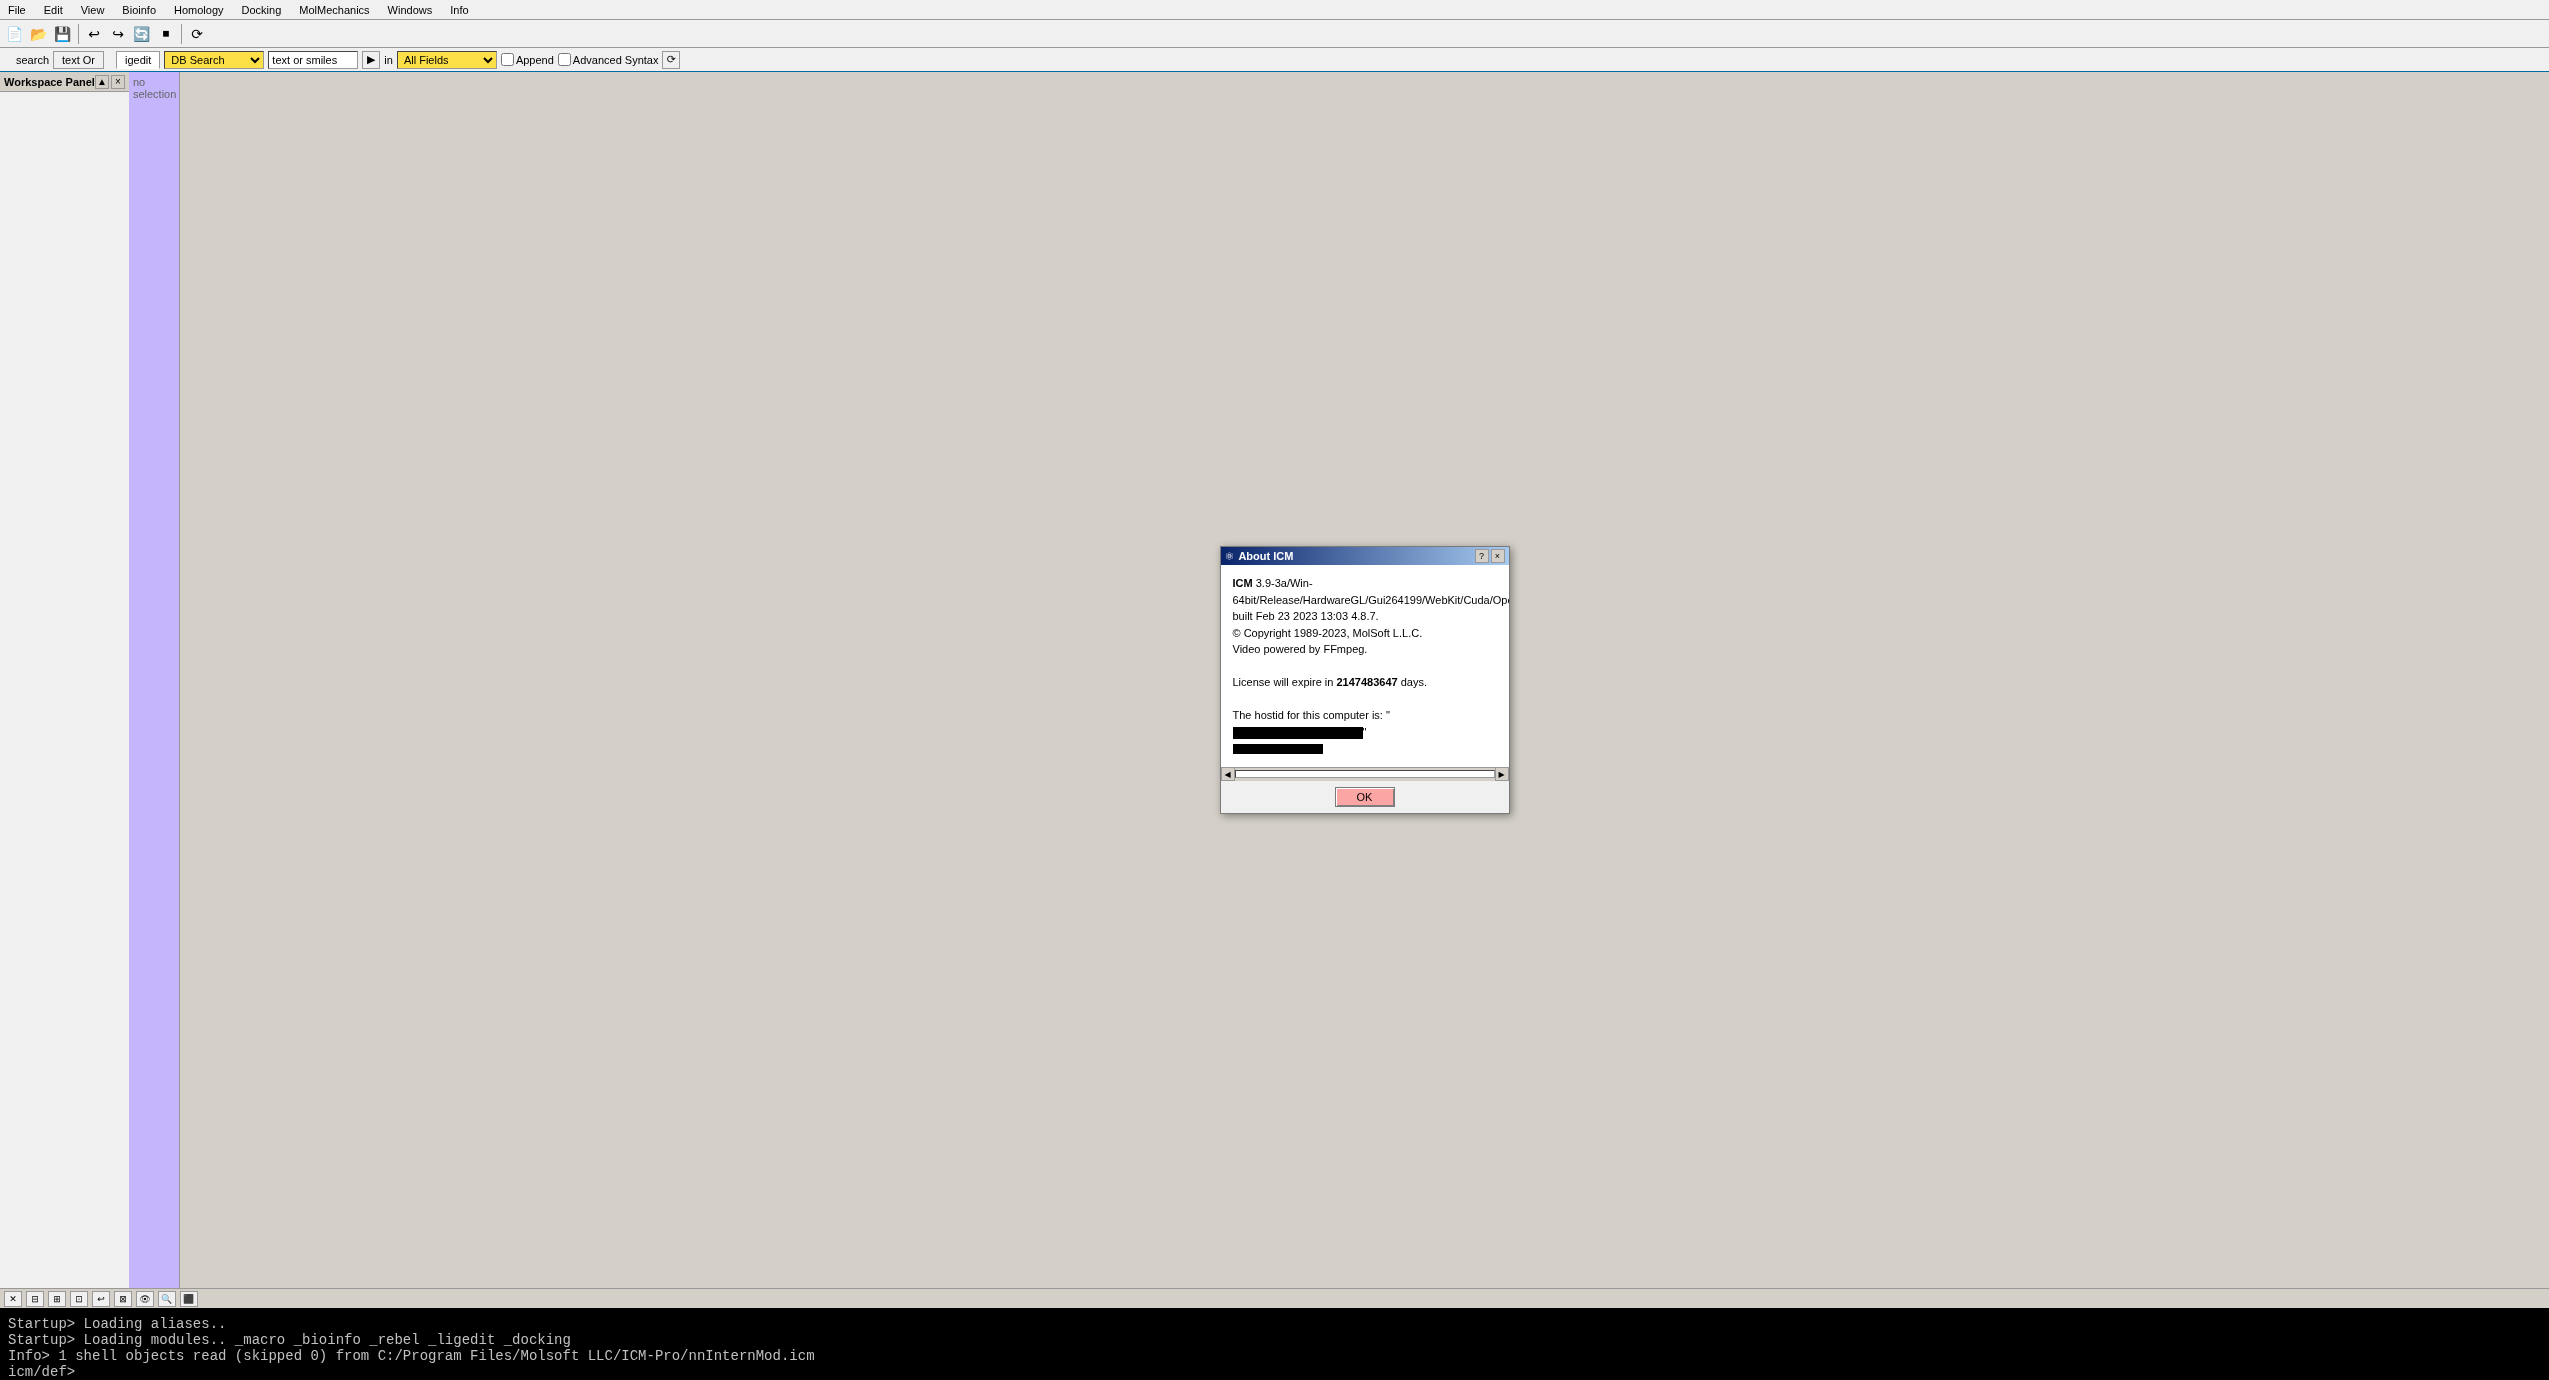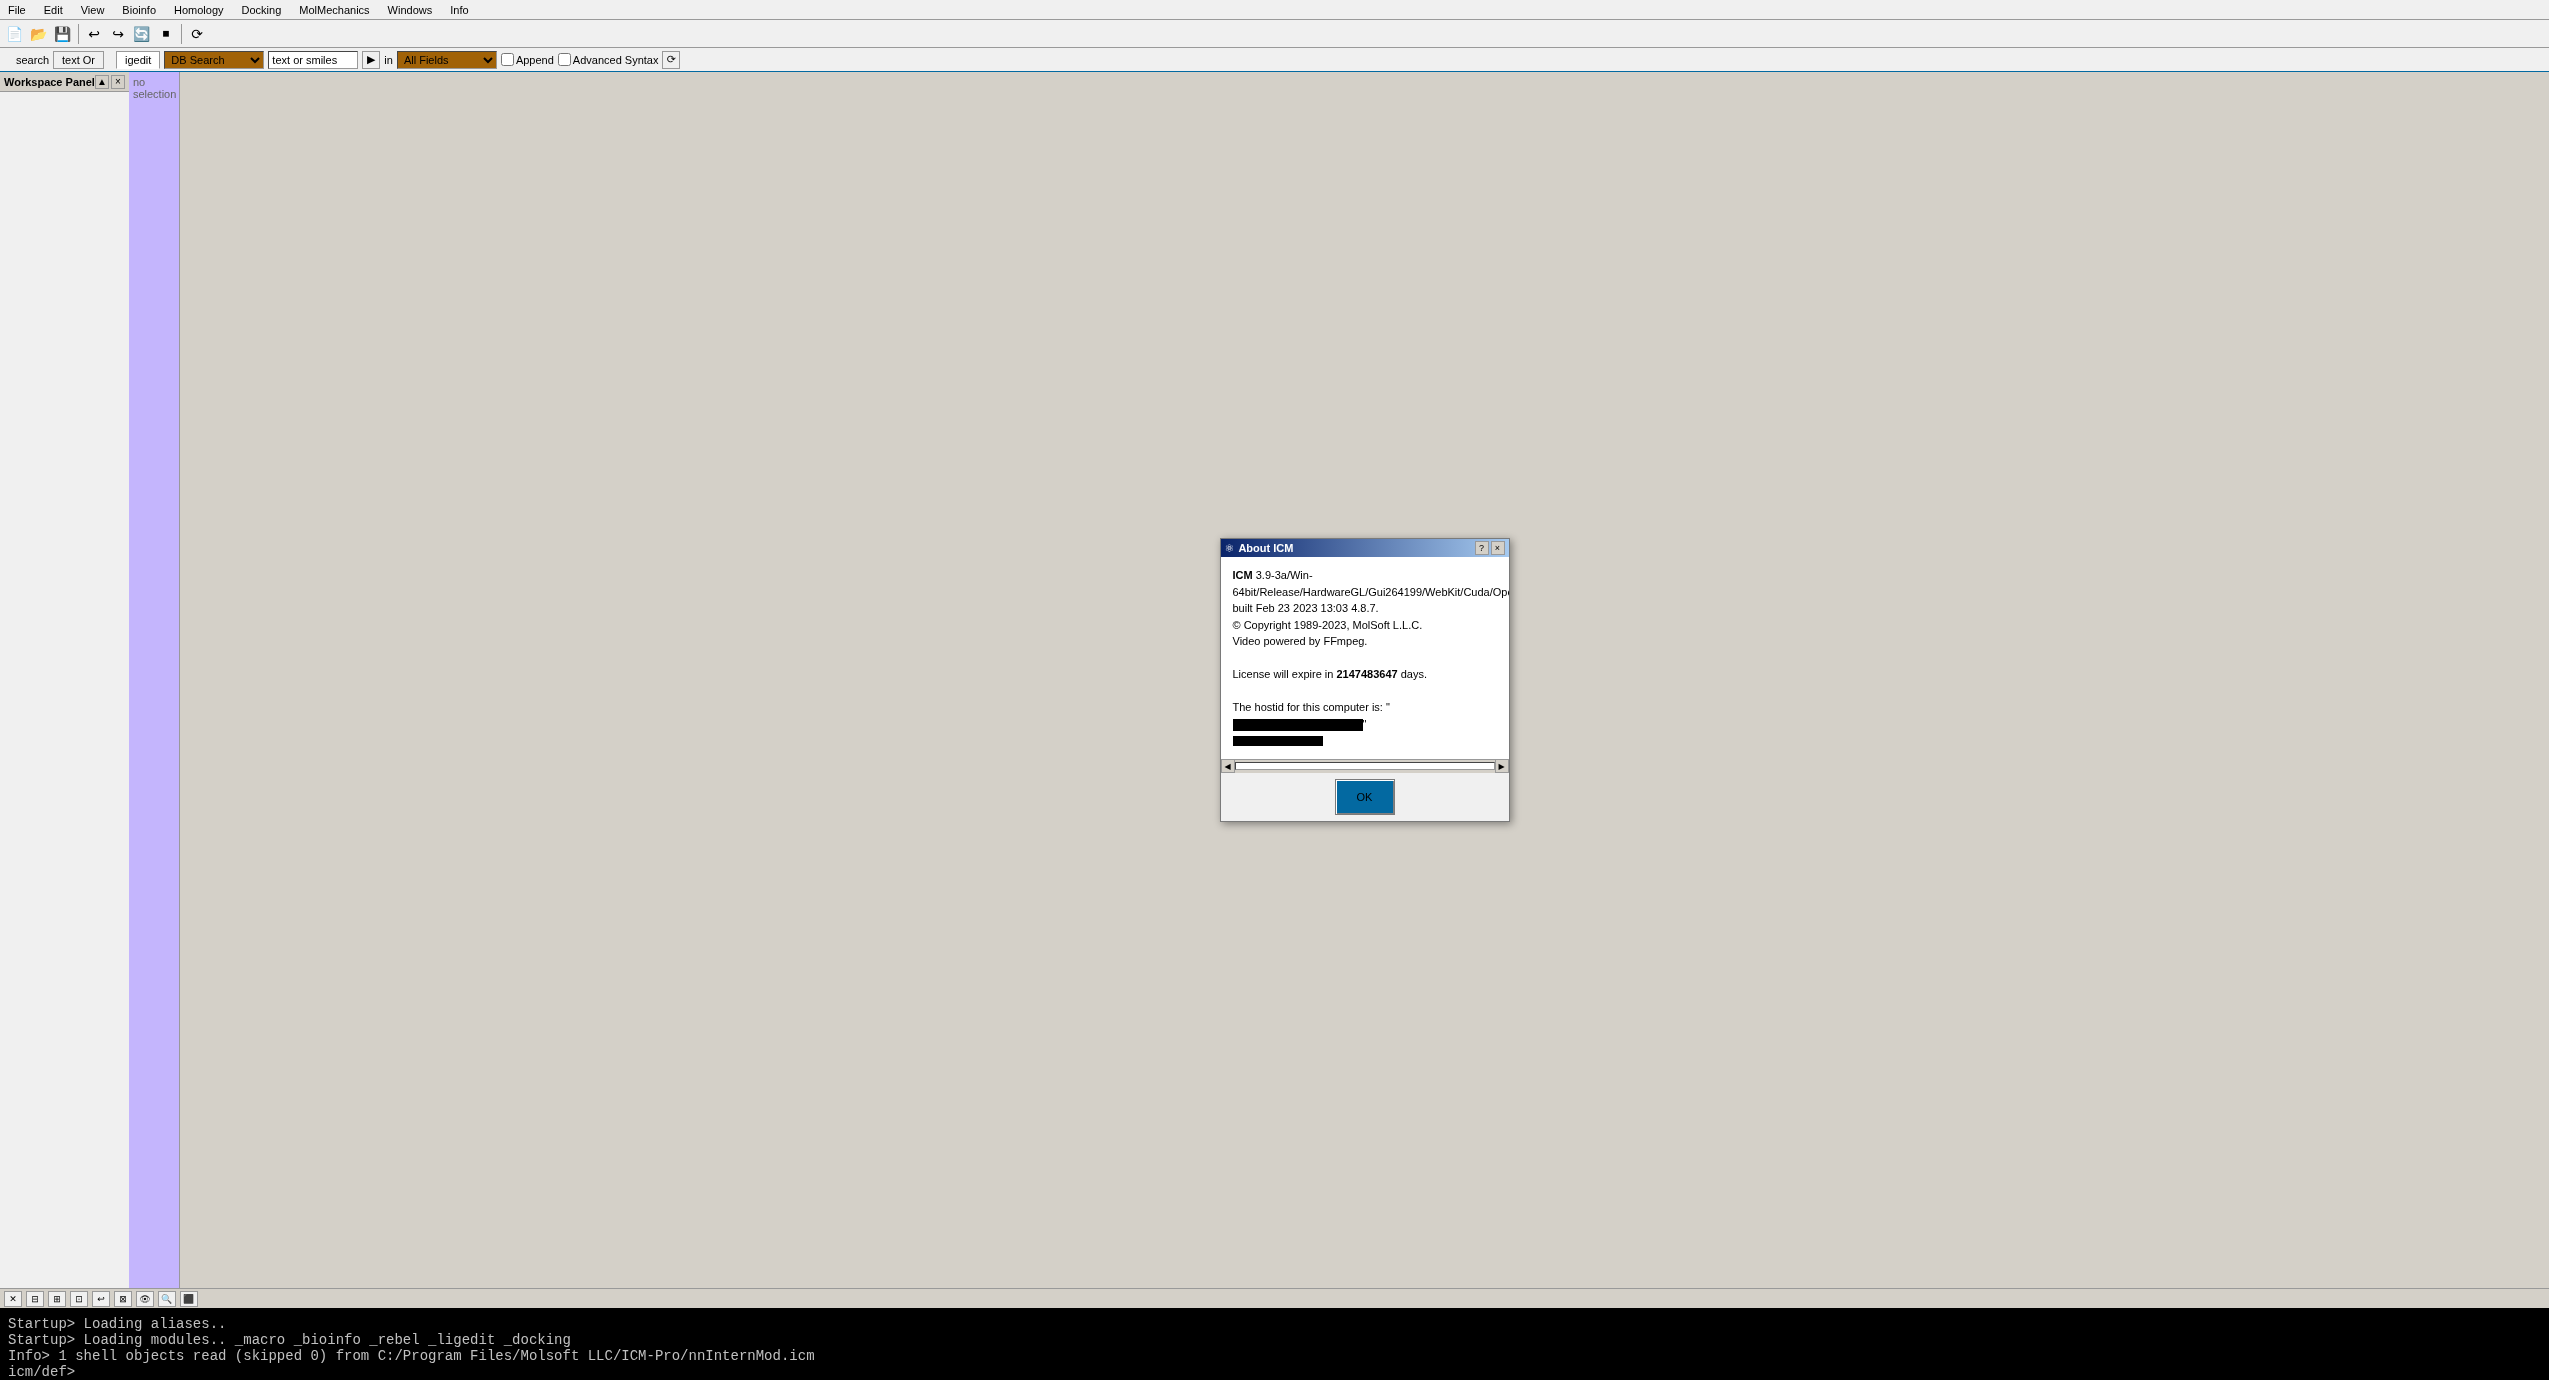--- a/index.html
+++ b/index.html
@@ -315,33 +315,33 @@
       right: 0;
     }
     .dialog-footer {
       padding: 6px;
       background: #f0f0f0;
       display: flex;
       justify-content: center;
     }
     .dialog-ok-btn {
       width: 60px;
-      height: 36px;
-      background: #0369a1;
+      height: 20px;
+      background: #fca5a5;
       border: 1px solid #7a7a7a;
       cursor: pointer;
       font-size: 11px;
       display: flex;
       align-items: center;
       justify-content: center;
       box-shadow: 1px 1px 0 #fff inset, -1px -1px 0 #808080 inset;
     }
     .search-dropdown {
       border: 1px inset #999;
-      background: #a16207;
+      background: #fde047;
       height: 18px;
       font-size: 11px;
       padding: 1px 2px;
       width: 100px;
     }
     .search-text-input {
       border: 1px inset #999;
       background: #fff;
       height: 18px;
       font-size: 11px;

